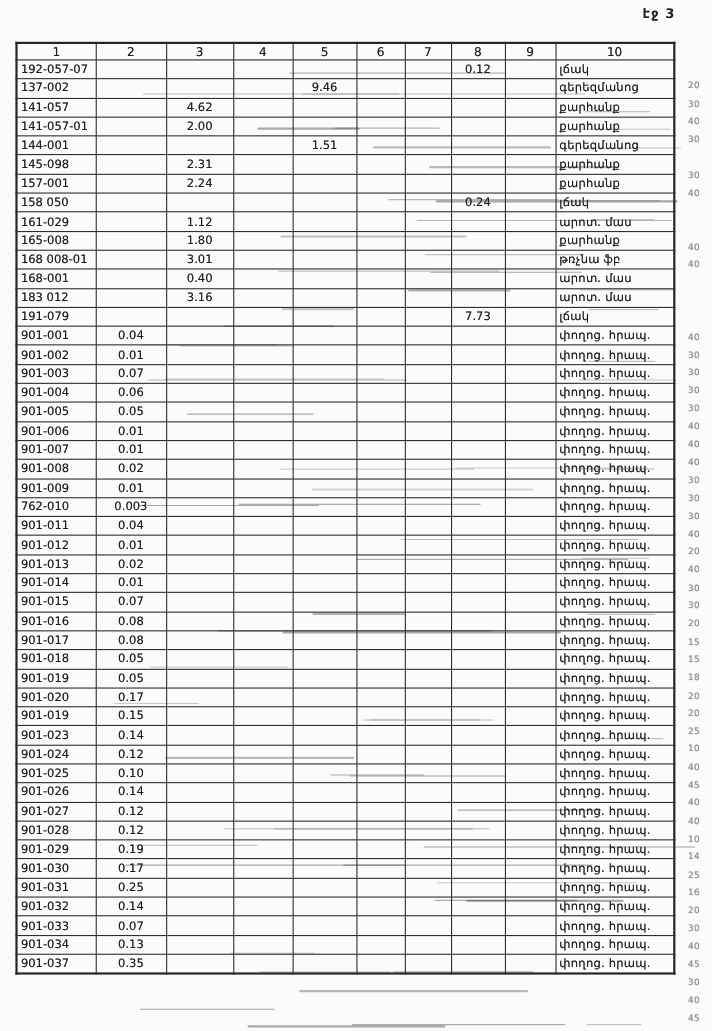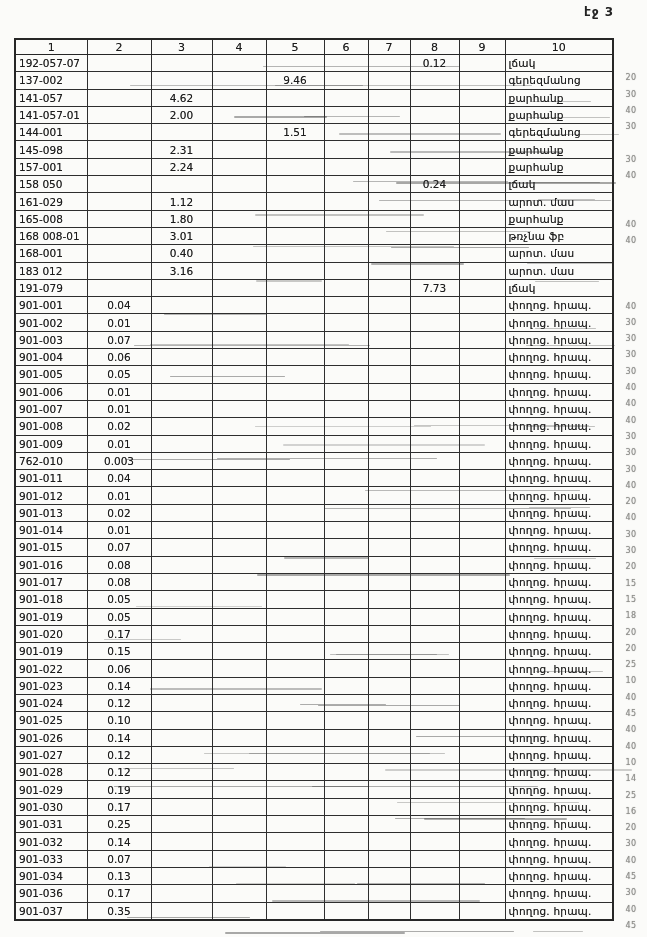--- a/index.html
+++ b/index.html
@@ -496,32 +496,20 @@
           <td class="col-c3"></td>
           <td class="col-c4"></td>
           <td class="col-c5"></td>
           <td class="col-c6"></td>
           <td class="col-c7"></td>
           <td class="col-c8"></td>
           <td class="col-c9"></td>
           <td class="col-c10">փողոց. հրապ.</td>
         </tr>
         <tr>
-          <td class="col-c1">901-022</td>
-          <td class="col-c2">0.06</td>
-          <td class="col-c3"></td>
-          <td class="col-c4"></td>
-          <td class="col-c5"></td>
-          <td class="col-c6"></td>
-          <td class="col-c7"></td>
-          <td class="col-c8"></td>
-          <td class="col-c9"></td>
-          <td class="col-c10">փողոց. հրապ.</td>
-        </tr>
-        <tr>
           <td class="col-c1">901-023</td>
           <td class="col-c2">0.14</td>
           <td class="col-c3"></td>
           <td class="col-c4"></td>
           <td class="col-c5"></td>
           <td class="col-c6"></td>
           <td class="col-c7"></td>
           <td class="col-c8"></td>
           <td class="col-c9"></td>
           <td class="col-c10">փողոց. հրապ.</td>
@@ -642,32 +630,20 @@
           <td class="col-c5"></td>
           <td class="col-c6"></td>
           <td class="col-c7"></td>
           <td class="col-c8"></td>
           <td class="col-c9"></td>
           <td class="col-c10">փողոց. հրապ.</td>
         </tr>
         <tr>
           <td class="col-c1">901-034</td>
           <td class="col-c2">0.13</td>
-          <td class="col-c3"></td>
-          <td class="col-c4"></td>
-          <td class="col-c5"></td>
-          <td class="col-c6"></td>
-          <td class="col-c7"></td>
-          <td class="col-c8"></td>
-          <td class="col-c9"></td>
-          <td class="col-c10">փողոց. հրապ.</td>
-        </tr>
-        <tr>
-          <td class="col-c1">901-036</td>
-          <td class="col-c2">0.17</td>
           <td class="col-c3"></td>
           <td class="col-c4"></td>
           <td class="col-c5"></td>
           <td class="col-c6"></td>
           <td class="col-c7"></td>
           <td class="col-c8"></td>
           <td class="col-c9"></td>
           <td class="col-c10">փողոց. հրապ.</td>
         </tr>
         <tr>

